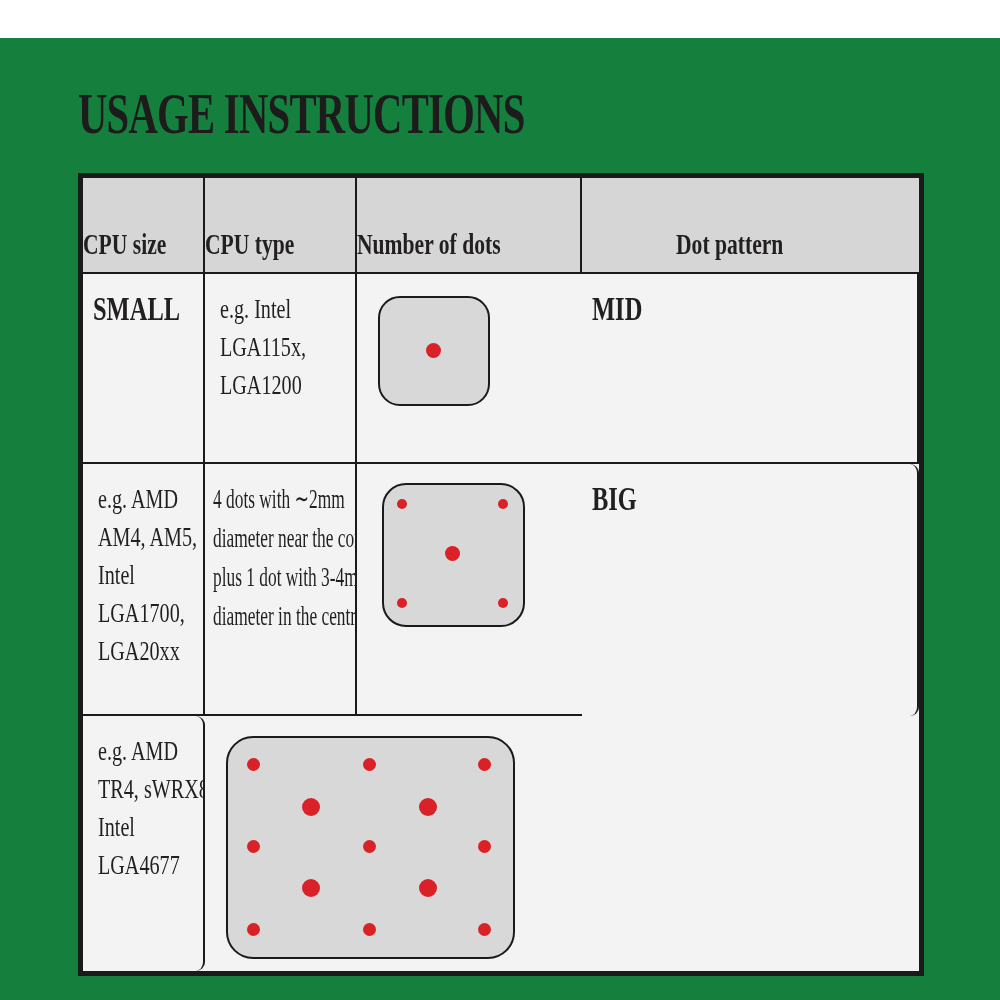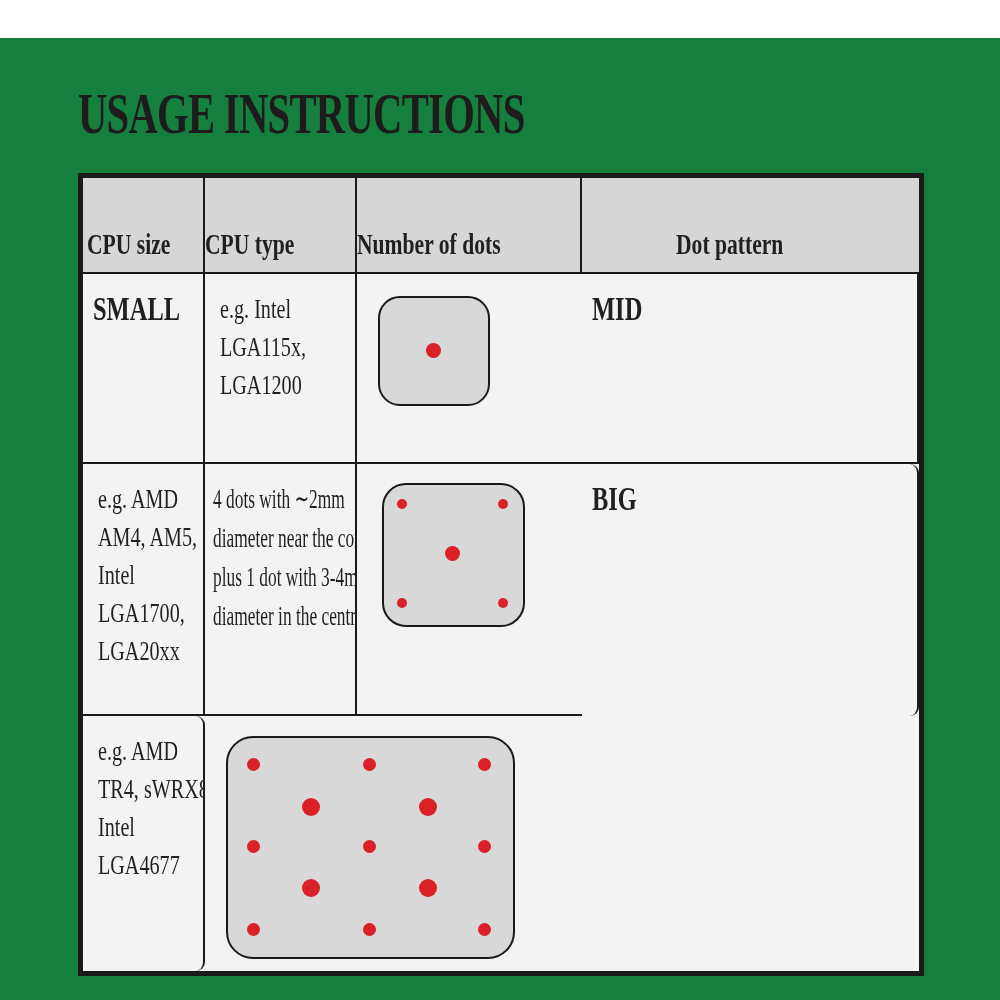--- a/index.html
+++ b/index.html
@@ -56,21 +56,21 @@
   }
   .th .cx {
     display: inline-block;
     font-size: 30px;
     font-weight: 700;
     line-height: 1;
     white-space: pre;
     transform: scaleX(0.72);
     transform-origin: 0 100%;
   }
-  .pad-c1 { padding-left: 10px; justify-content: flex-end; }
+  .pad-c1 { padding-left: 10px; }
   .pad-c2 { padding-left: 15px; }
   .pad-c3 { padding-left: 8px; text-align: right; }
   .pad-c4 { padding-left: 14px; justify-content: center; }
   .size-label {
     display: inline-block;
     margin: 18px 0 0 10px;
     font-size: 34px;
     font-weight: 700;
     line-height: 34px;
     white-space: pre;

